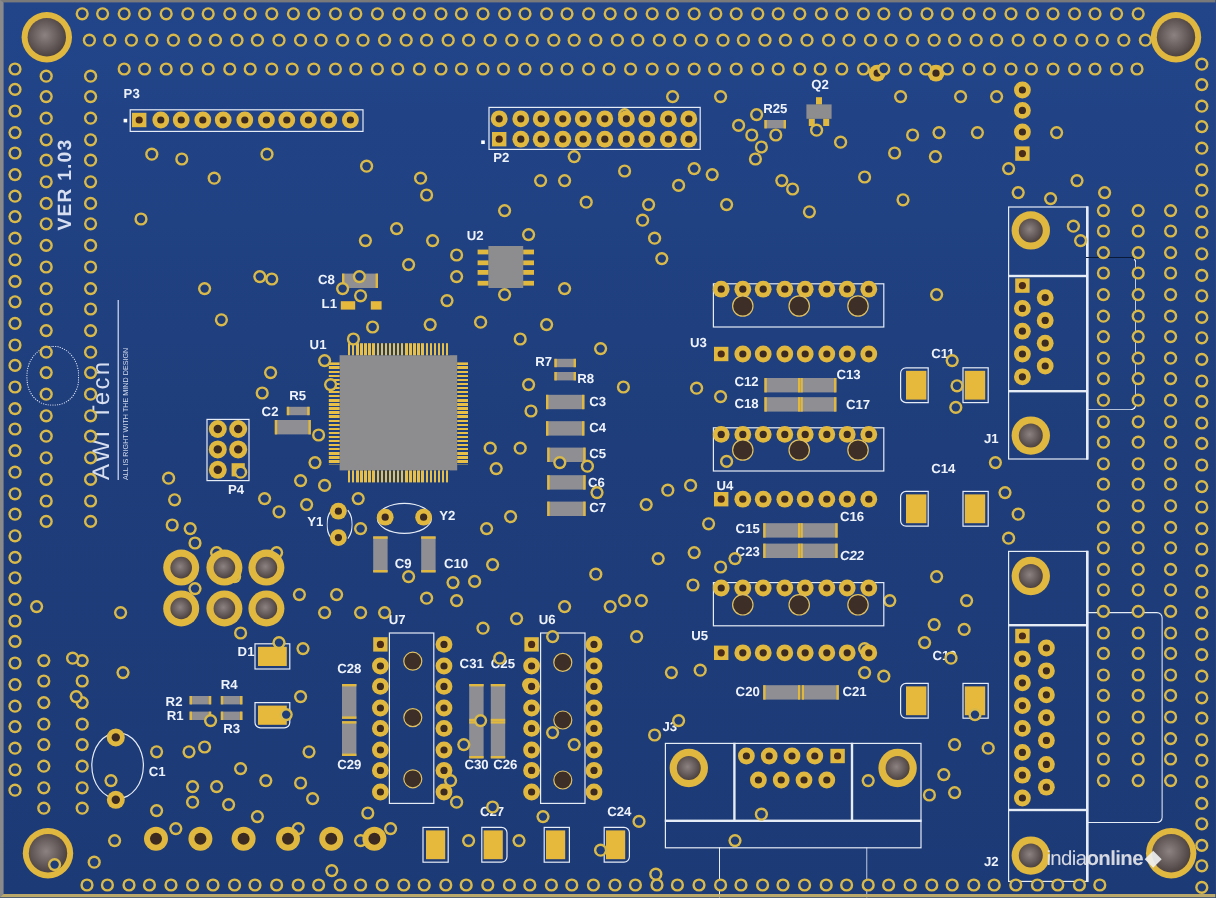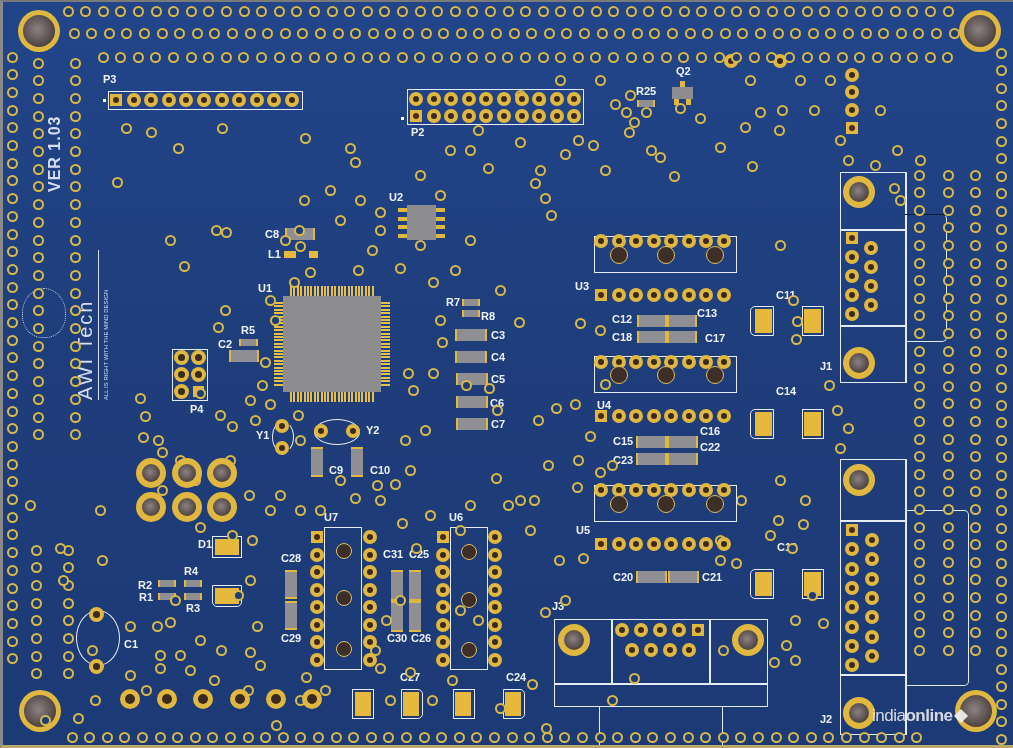--- a/index.html
+++ b/index.html
@@ -213,21 +213,21 @@
   <div class="smd h" style="left:667px;top:331px;width:26px;height:12px;"></div>
   <div class="lbl" style="left:705px;top:333px;">C17</div>
 
   <div class="lbl" style="left:613px;top:436px;">C15</div>
   <div class="smd h" style="left:636px;top:436px;width:27px;height:12px;"></div>
   <div class="smd h" style="left:667px;top:436px;width:27px;height:12px;"></div>
   <div class="lbl" style="left:700px;top:426px;">C16</div>
   <div class="lbl" style="left:613px;top:455px;">C23</div>
   <div class="smd h" style="left:636px;top:453px;width:27px;height:12px;"></div>
   <div class="smd h" style="left:667px;top:453px;width:27px;height:12px;"></div>
-  <div class="lbl" style="left:700px;top:442px;">C22</div>
+  <div class="lbl" style="left:700px;top:459px;font-style:italic;">C22</div>
 
   <div class="lbl" style="left:613px;top:572px;">C20</div>
   <div class="smd h" style="left:636px;top:571px;width:27px;height:12px;"></div>
   <div class="smd h" style="left:668px;top:571px;width:27px;height:12px;"></div>
   <div class="lbl" style="left:702px;top:572px;">C21</div>
 
   <div class="lbl" style="left:776px;top:290px;">C11</div>
   <div class="silk" style="left:750px;top:306px;width:24px;height:30px;border-width:1.5px;border-radius:5px 0 0 5px;"></div>
   <div class="gold" style="left:755px;top:309px;width:17px;height:24px;"></div>
   <div class="silk" style="left:802px;top:306px;width:22px;height:30px;border-width:1.5px;"></div>

